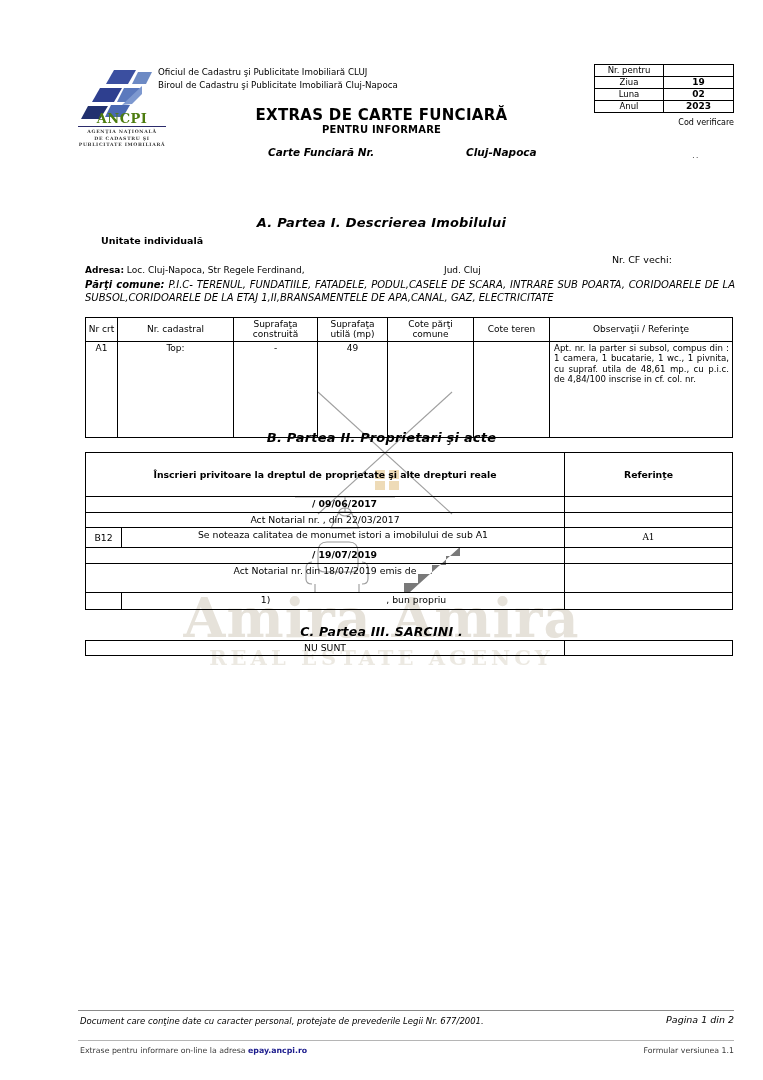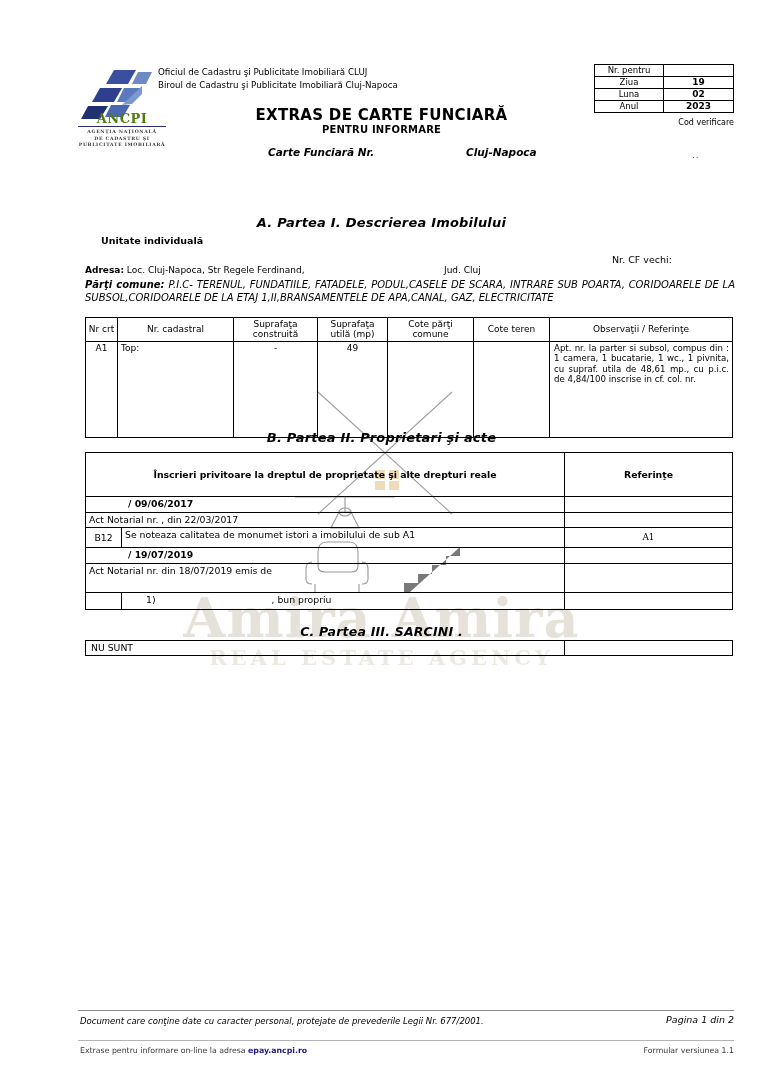--- a/index.html
+++ b/index.html
@@ -69,21 +69,21 @@
   .unit{position:absolute;left:85px;top:235px;font-size:9.5px;font-weight:bold;margin-left:16px;}
   .cfvechi{position:absolute;left:612px;top:235px;font-size:9.5px;margin-top:19px;}
 
   .adresa{position:absolute;left:85px;top:265px;width:650px;font-size:9px;line-height:1.32;}
   .adresa b{font-weight:bold;}
   .adresa .jud{position:absolute;left:359px;top:0;}
   .parti{position:absolute;left:85px;top:278px;width:650px;font-size:10px;line-height:1.33;text-align:justify;font-style:italic;}
 
   
   table.grid{position:absolute;border-collapse:collapse;table-layout:fixed;}
-  table.grid td,table.grid th{border:1px solid #000;font-weight:normal;vertical-align:top;}
+  table.grid td,table.grid th{border:1px solid #000;font-weight:normal;vertical-align:top;text-align:center;}
 
   
   #tbl-a{left:85px;top:317px;width:648px;font-size:9px;}
   #tbl-a th{text-align:center;vertical-align:middle;padding:1px 2px;line-height:1.15;font-size:9px;}
   #tbl-a td{padding:1px 3px;line-height:1.18;}
   #tbl-a td.c{text-align:center;}
   #tbl-a td.obs{font-size:8.6px;text-align:justify;line-height:1.22;padding:1px 3px 1px 4px;}
 
   
   #tbl-b{left:85px;top:452px;width:648px;font-size:9.3px;}

